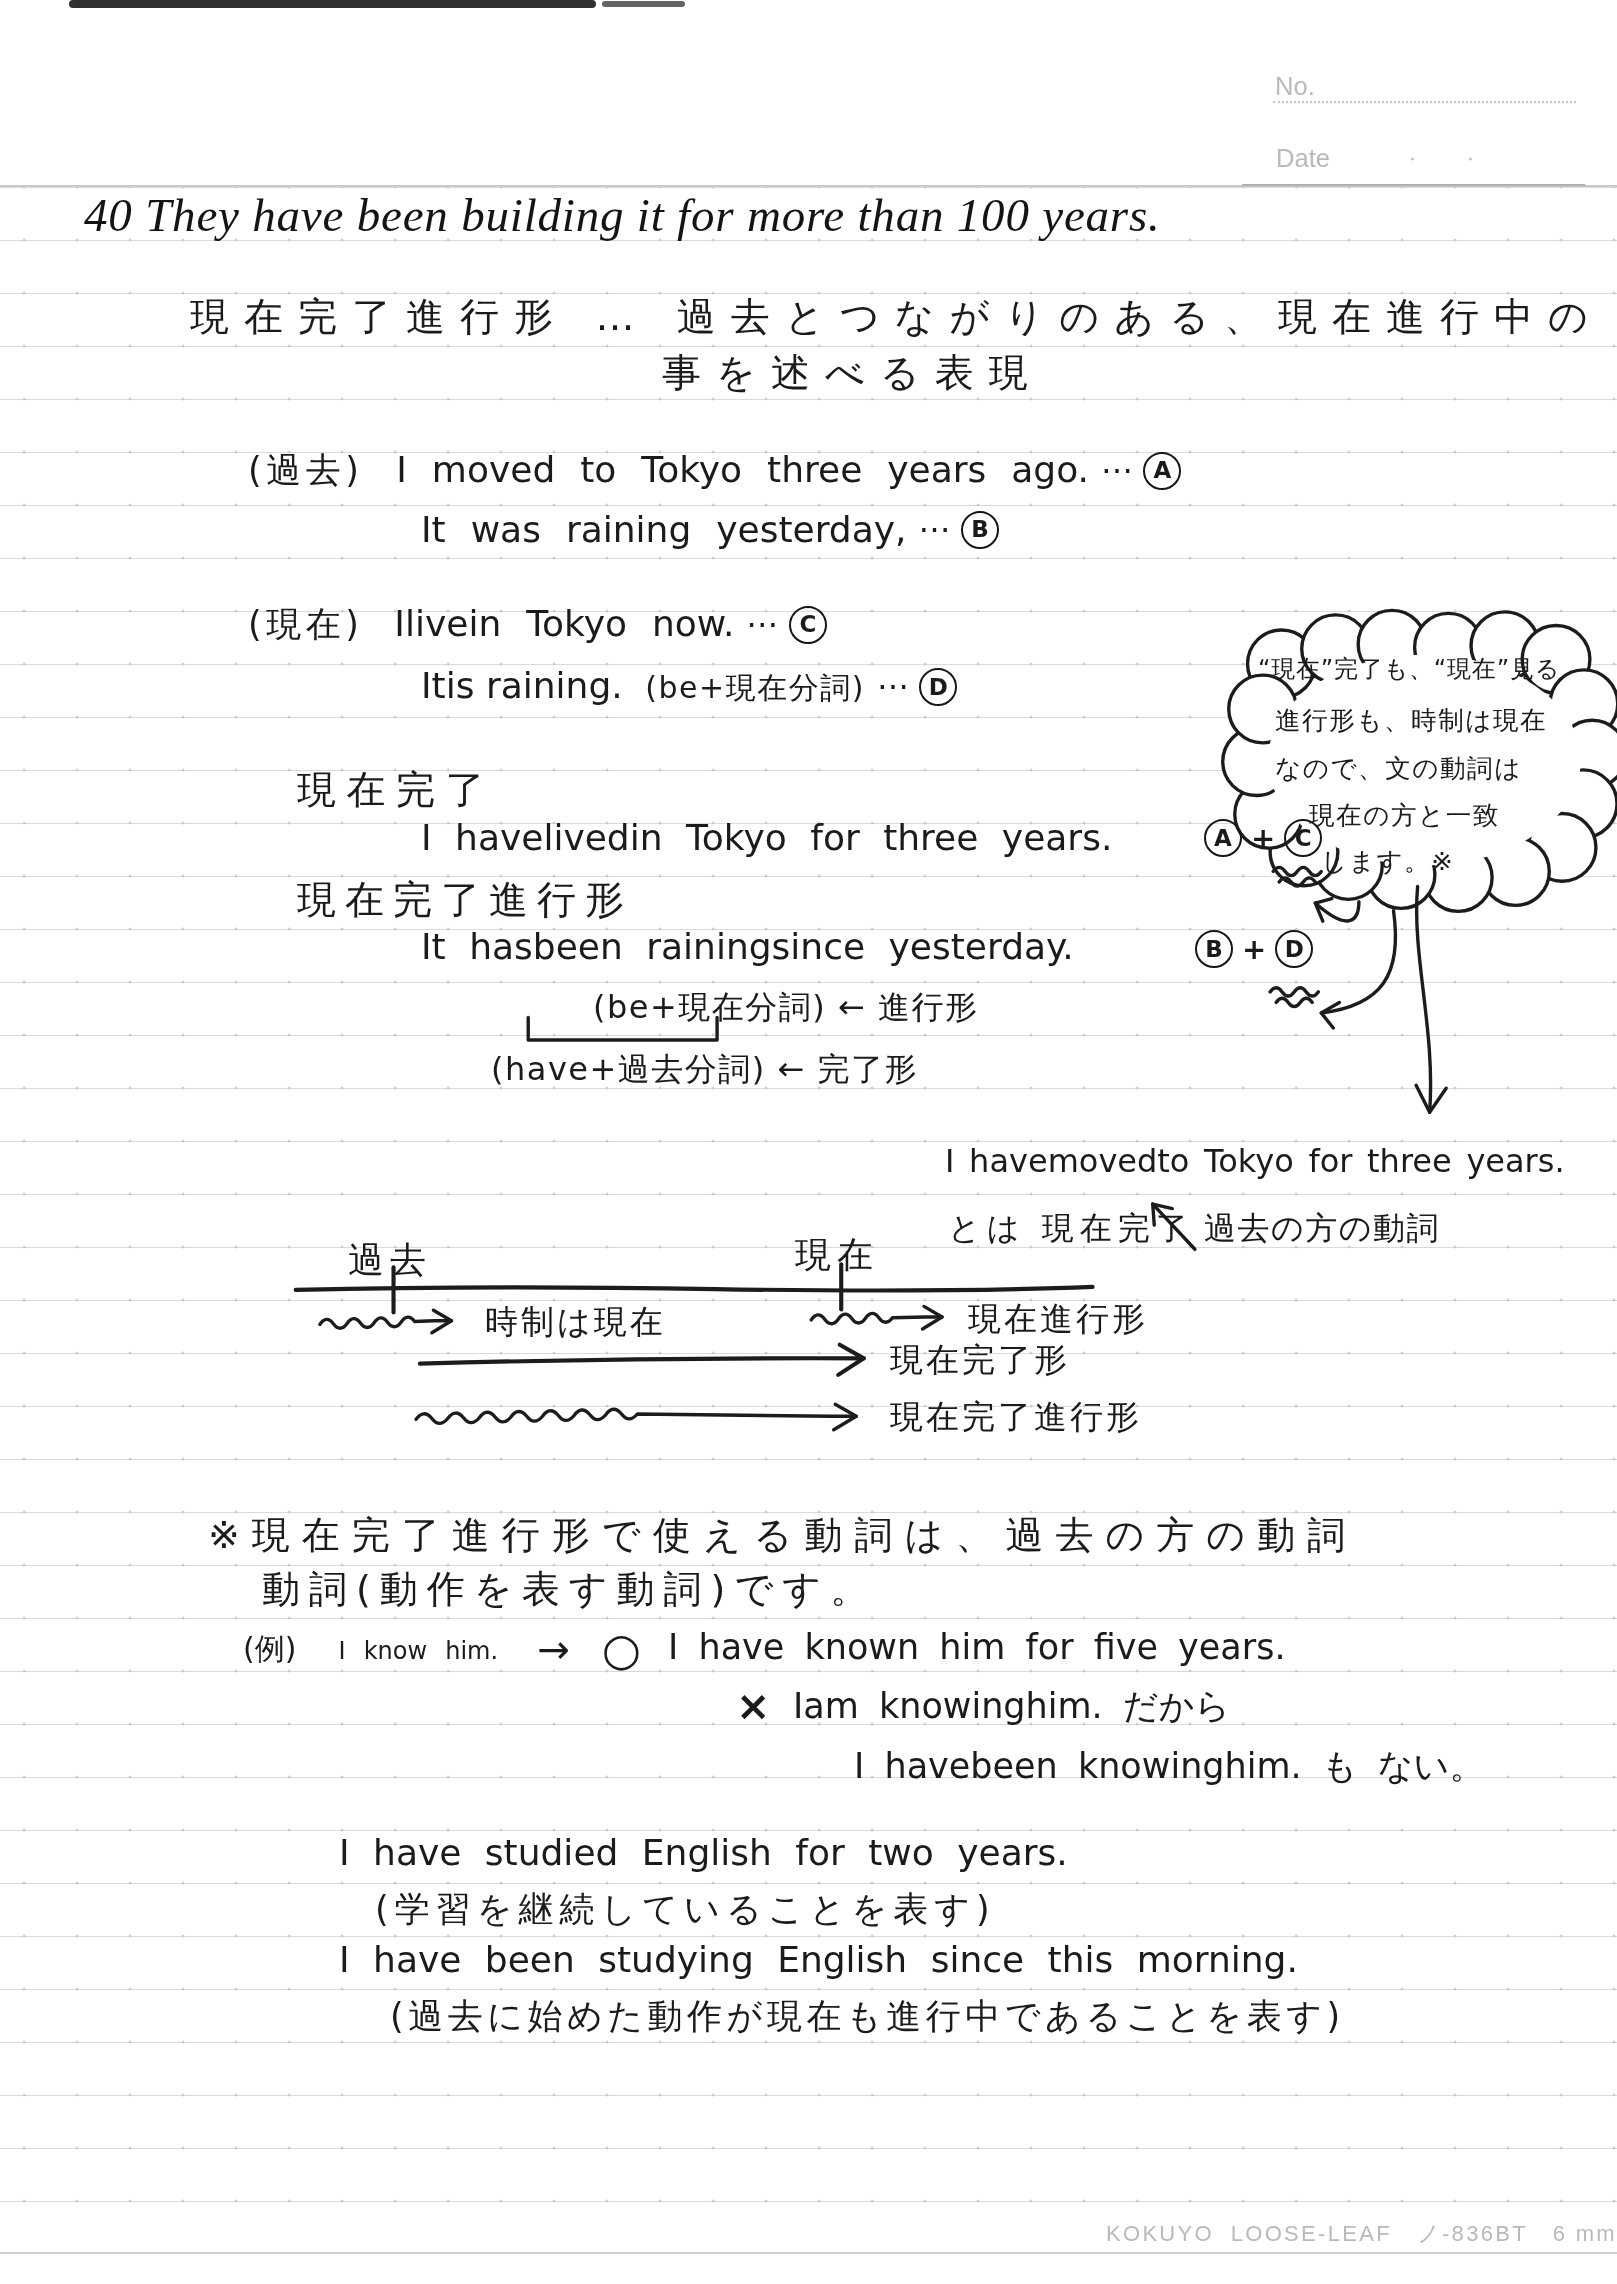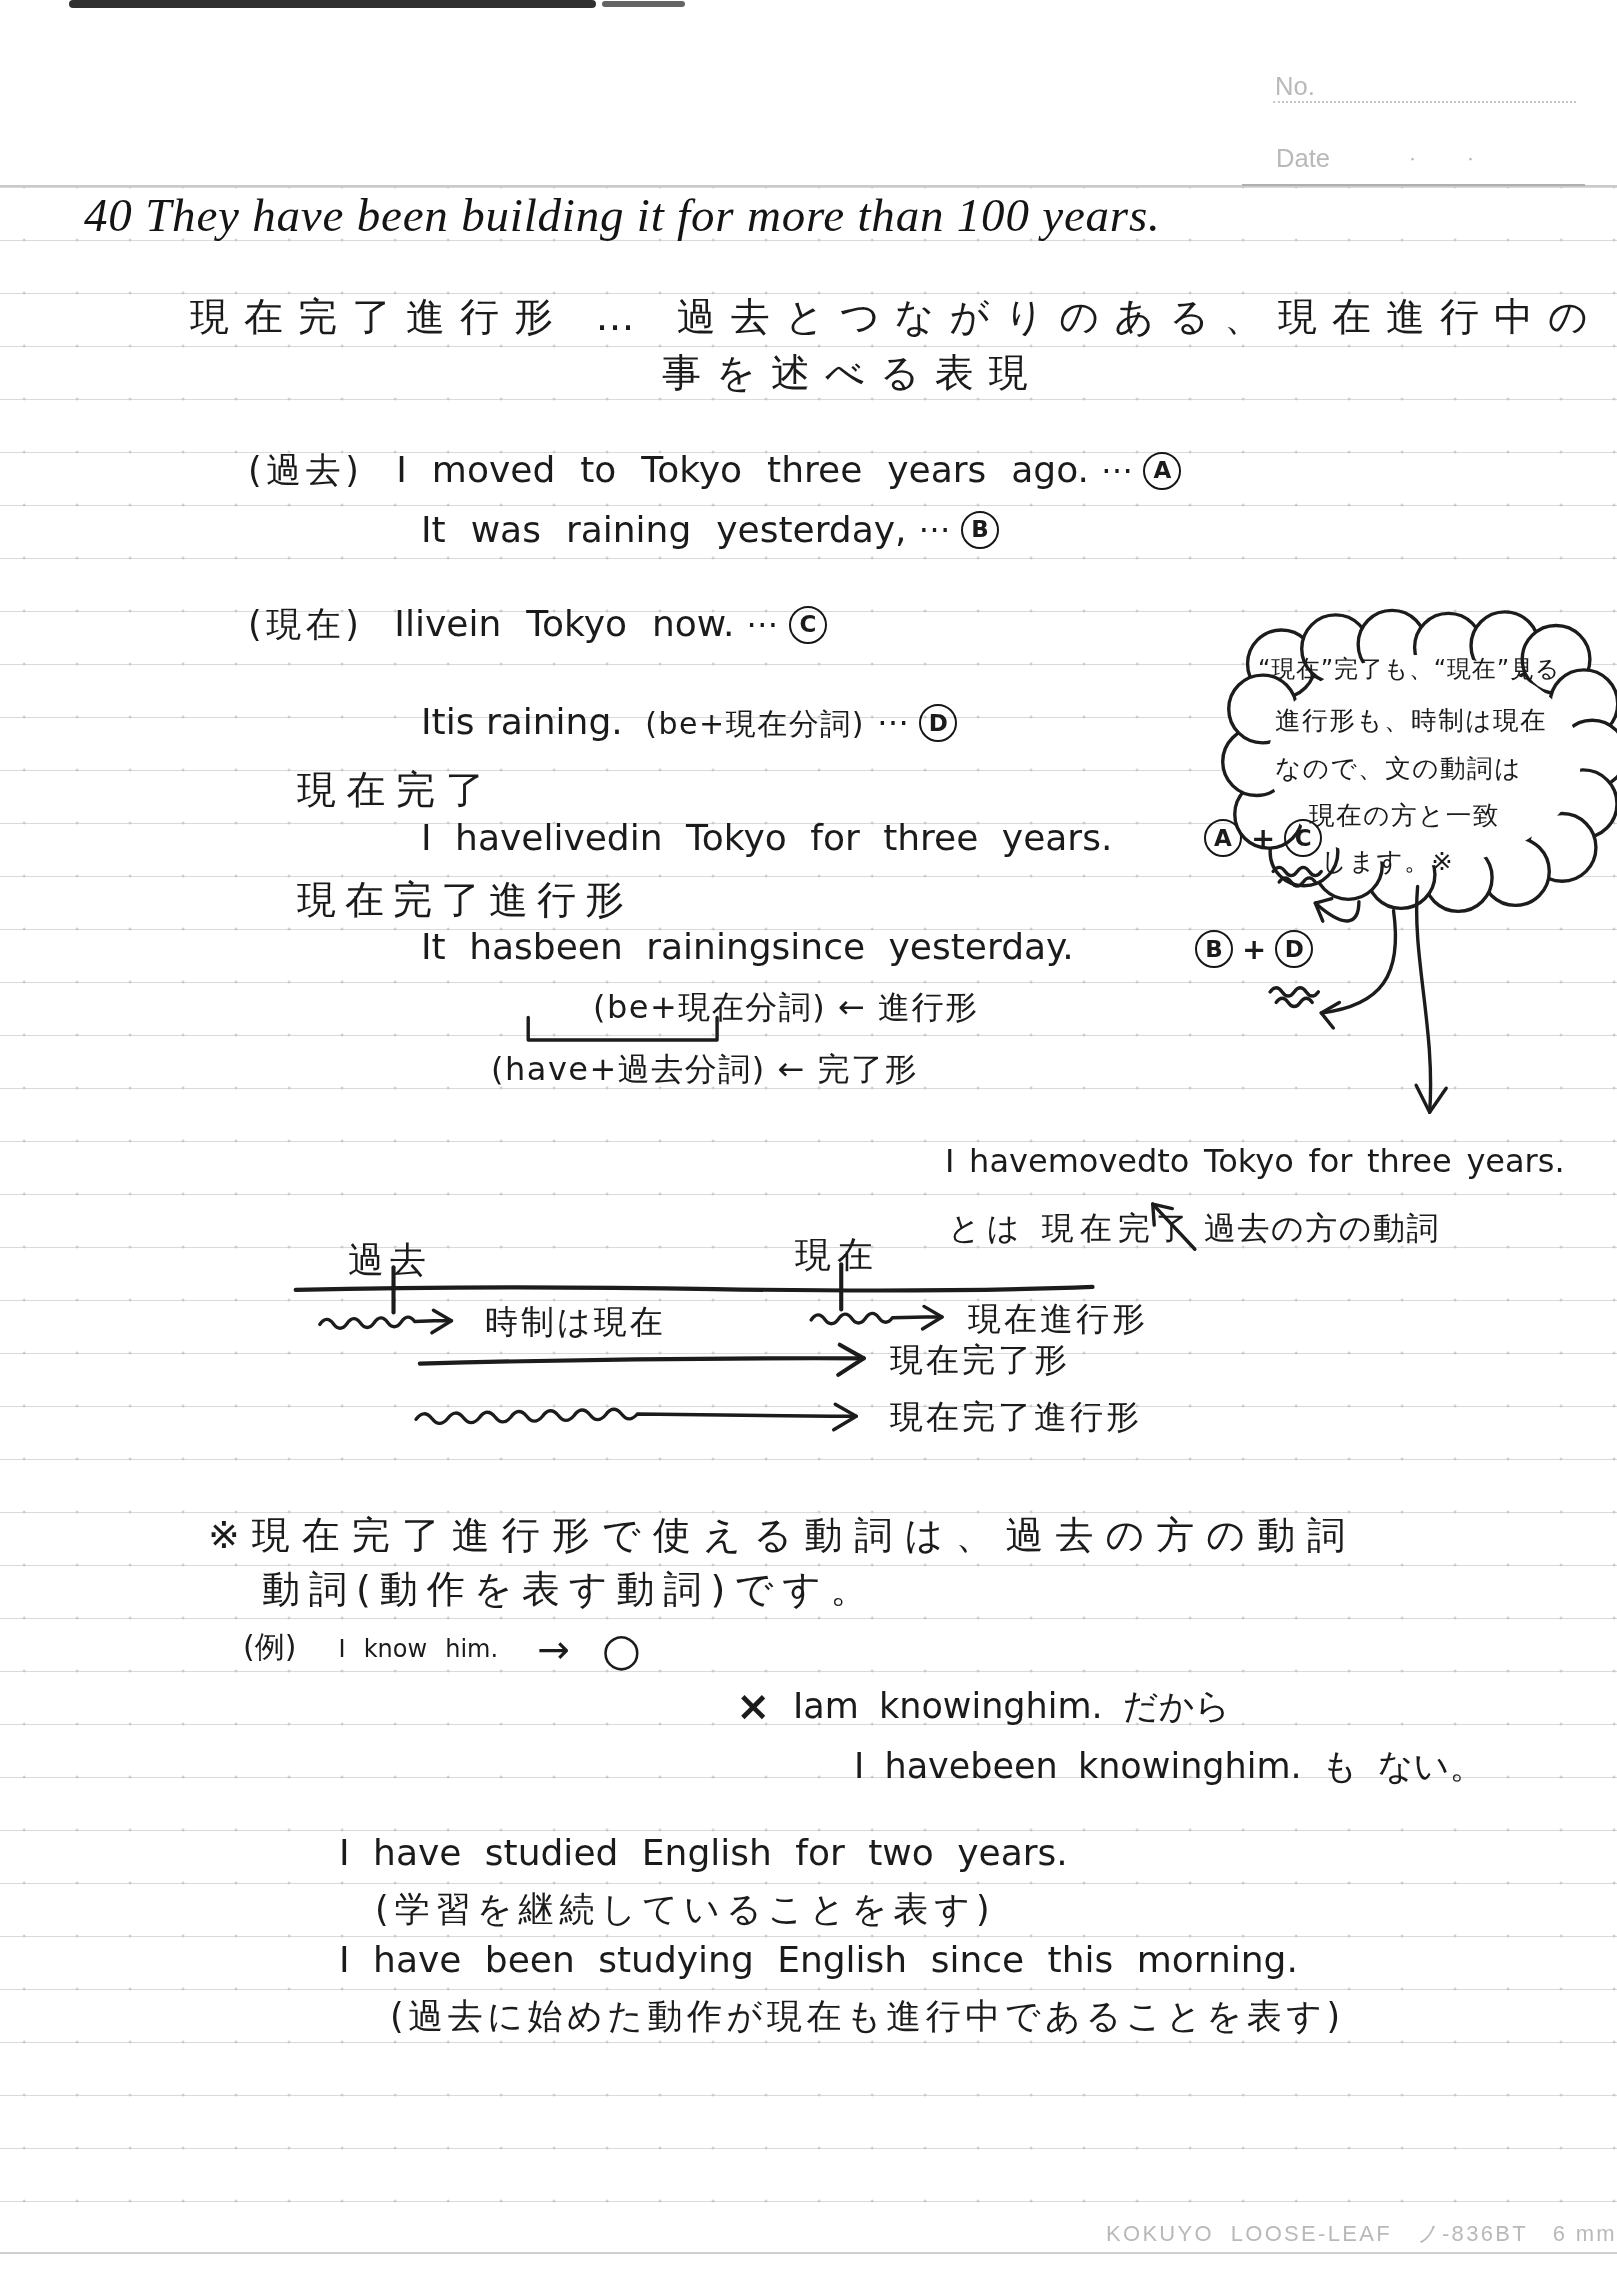--- a/index.html
+++ b/index.html
@@ -70,21 +70,21 @@
   </div>
 
   <div class="row" style="left:248px;top:601px;">
     <span class="jp" style="font-size:35px;letter-spacing:4.5px;margin-right:31px;">(現在)</span>
     <span class="en" style="font-size:36px;word-spacing:13.5px;">I </span>
     <span class="en wavy" style="font-size:36px;">live</span>
     <span class="en" style="font-size:36px;word-spacing:13.5px;"> in Tokyo now.</span>
     <span class="dots">…</span>
     <span class="circ">C</span>
   </div>
-  <div class="row" style="left:421px;top:665px;margin-top:36px;">
+  <div class="row" style="left:421px;top:665px;">
     <span class="en" style="font-size:36px;word-spacing:13.5px;">It </span>
     <span class="en wavy" style="font-size:36px;">is raining</span>
     <span class="en" style="font-size:36px;">.</span>
     <span class="jp" style="font-size:30px;letter-spacing:1.5px;margin-left:22.6px;">(be+現在分詞)</span>
     <span class="dots">…</span>
     <span class="circ">D</span>
   </div>
 
   <div class="abs jp z2" style="left:297px;top:763px;font-size:39px;letter-spacing:10.5px;">現在完了</div>
   <div class="row" style="left:421px;top:817px;">
@@ -134,20 +134,21 @@
   <div class="abs jp z2" style="left:890px;top:1395px;font-size:33px;letter-spacing:3px;">現在完了進行形</div>
 
   <div class="abs jp z2" style="left:208px;top:1510px;font-size:38px;letter-spacing:12px;">※現在完了進行形で使える動詞は、過去の方の動詞</div>
   <div class="abs jp z2" style="left:262px;top:1564px;font-size:38px;letter-spacing:9px;">動詞(動作を表す動詞)です。</div>
 
   <div class="row" style="left:243px;top:1627px;">
     <span class="jp" style="font-size:30px;margin-right:42px;">(例)</span>
     <span class="en" style="font-size:24px;word-spacing:10.5px;margin-right:39px;">I know him.</span>
     <span class="en" style="font-size:39px;margin-right:32px;align-self:center;">→</span>
     <span class="en" style="font-size:45px;font-weight:bold;margin-right:27px;align-self:center;line-height:1;">○</span>
+    <span class="en" style="font-size:35px;word-spacing:9px;">I have known him for five years.</span>
   </div>
 
   <div class="row" style="left:736px;top:1683px;">
     <span class="en" style="font-size:41px;font-weight:bold;margin-right:22.6px;align-self:center;line-height:1;">×</span>
     <span class="en" style="font-size:35px;word-spacing:9px;">I </span>
     <span class="en wavy" style="font-size:35px;word-spacing:9px;">am knowing</span>
     <span class="en" style="font-size:35px;word-spacing:9px;"> him. だから</span>
   </div>
 
   <div class="row" style="left:854px;top:1743px;">

